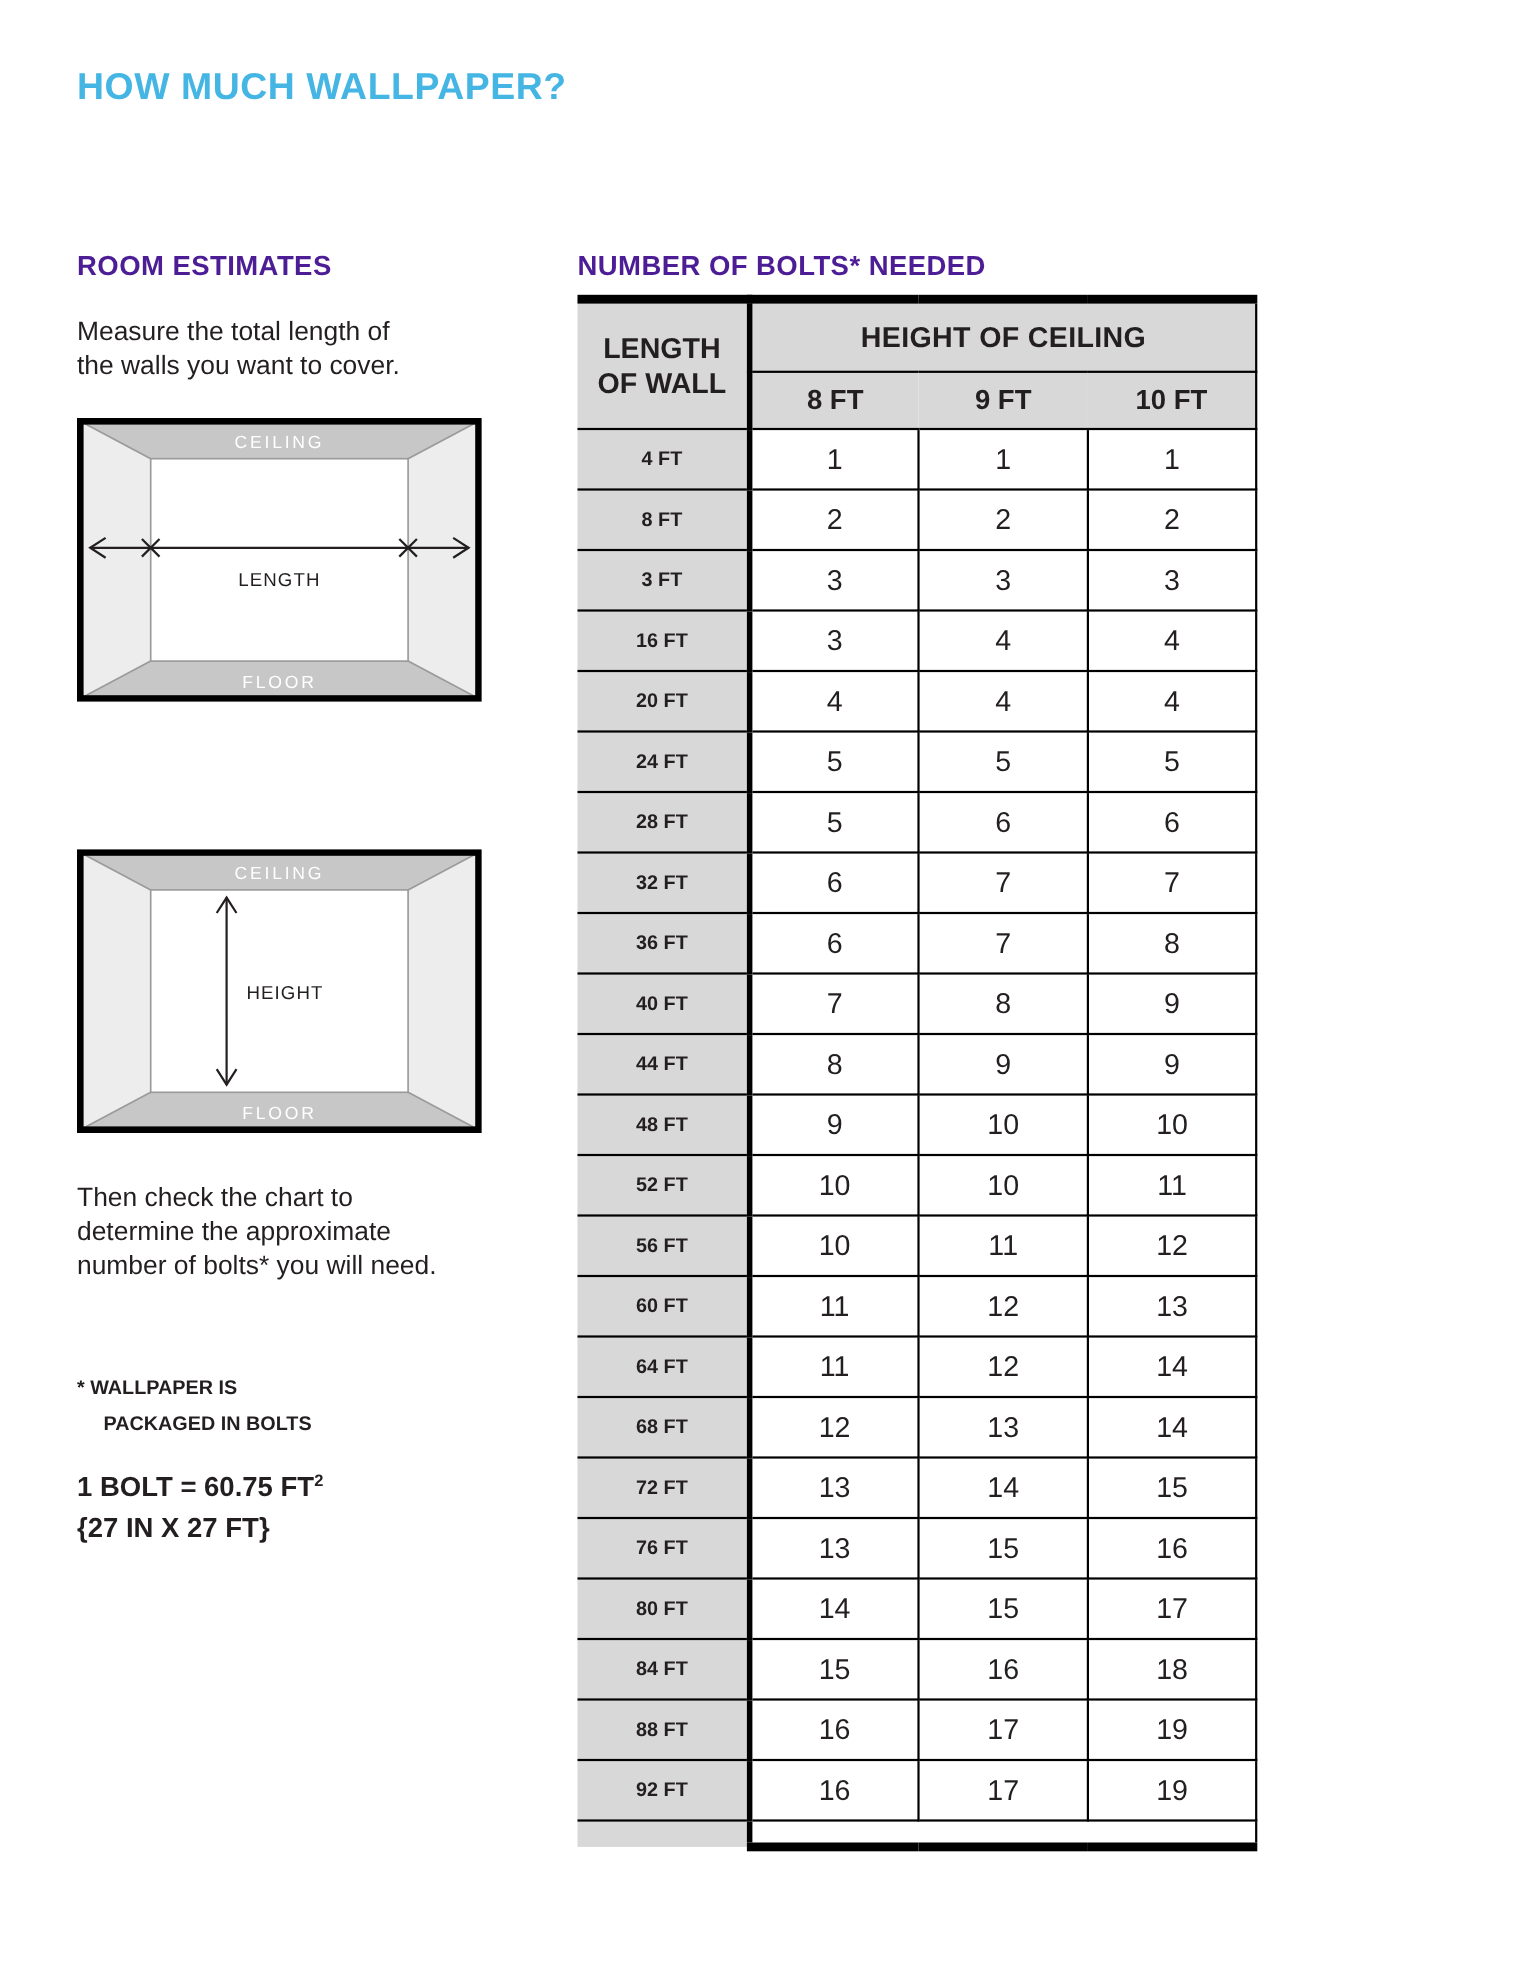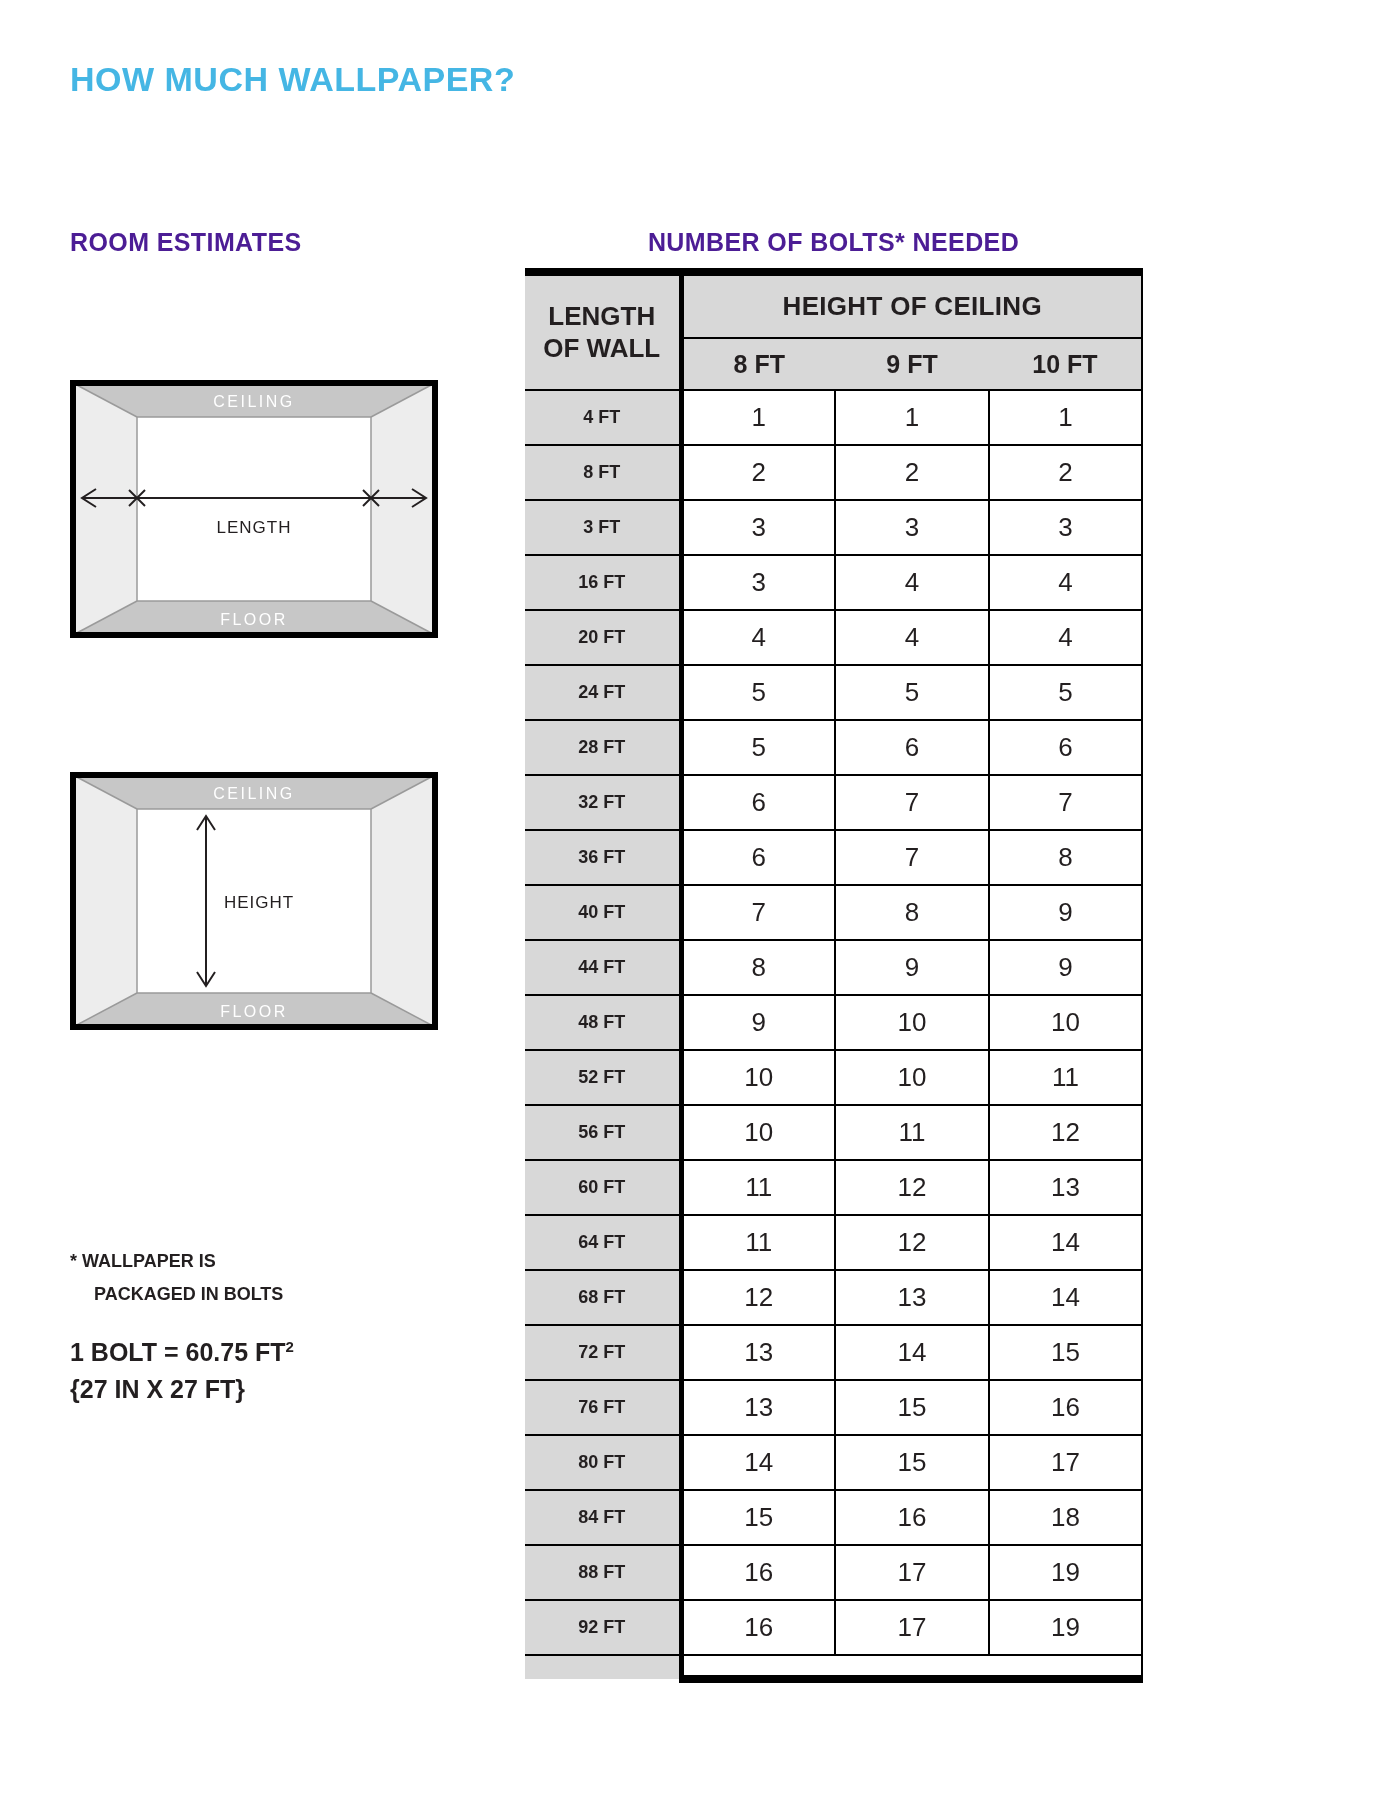--- a/index.html
+++ b/index.html
@@ -27,21 +27,21 @@
   .room-svg text { font-family:"Liberation Sans", sans-serif; }
   .band-label { letter-spacing:2.5px; fill:#ffffff; font-size:16px; }
   .dim-label { letter-spacing:1px; fill:#231f20; font-size:17px; }
 
   .footnote { position:absolute; left:70px; top:1245px; font-size:18px; font-weight:700; line-height:33px; }
   .footnote-line2 { padding-left:24px; }
   .bolt-info { position:absolute; left:70px; top:1328px; font-size:25px; font-weight:700; line-height:37px; }
   .bolt-info sup { font-size:15px; }
 
   
-  .table-heading { position:absolute; left:525px; top:228px; width:617px; text-align:center; }
+  .table-heading { position:absolute; left:525px; top:228px; width:617px; text-align:left; }
   .table-wrap { position:absolute; left:525px; top:268px; width:617px; }
   table.bolt-table {
     border-collapse:collapse; width:617px; table-layout:fixed;
     border-top:8px solid #000;
   }
   .bolt-table th, .bolt-table td {
     border:2px solid #000; text-align:center; vertical-align:middle;
     padding:0; color:#231f20;
   }
   .len-head {
@@ -63,20 +63,22 @@
 </style>
 </head>
 <body>
 
 <div class="page">
 
   <h1 class="page-title">HOW MUCH WALLPAPER?</h1>
 
   <div class="blue-heading room-heading">ROOM ESTIMATES</div>
 
+  <p class="para step1">Measure the total length of
+the walls you want to cover.</p>
 
   <div class="diagram diagram1">
     <svg class="room-svg" viewBox="0 0 368 258">
       <polygon points="3,3 67,37 67,221 3,255" fill="#ededed"></polygon>
       <polygon points="365,3 301,37 301,221 365,255" fill="#ededed"></polygon>
       <polygon points="3,3 365,3 301,37 67,37" fill="#c7c7c7"></polygon>
       <polygon points="3,255 365,255 301,221 67,221" fill="#c7c7c7"></polygon>
       <rect x="67" y="37" width="234" height="184" fill="#ffffff" stroke="#9a9a9a" stroke-width="1.5"></rect>
       <line x1="3" y1="3" x2="67" y2="37" stroke="#9a9a9a" stroke-width="1.5"></line>
       <line x1="365" y1="3" x2="301" y2="37" stroke="#9a9a9a" stroke-width="1.5"></line>
@@ -115,20 +117,23 @@
         <line x1="136" y1="44" x2="136" y2="214" stroke="#231f20" stroke-width="2"></line>
         <polyline points="127,58 136,44 145,58" fill="none" stroke="#231f20" stroke-width="2"></polyline>
         <polyline points="127,200 136,214 145,200" fill="none" stroke="#231f20" stroke-width="2"></polyline>
       </g>
       <text class="band-label" x="184" y="27" text-anchor="middle">CEILING</text>
       <text class="band-label" x="184" y="245" text-anchor="middle">FLOOR</text>
       <text class="dim-label" x="154" y="136" text-anchor="start">HEIGHT</text>
     </svg>
   </div>
 
+  <p class="para step3">Then check the chart to
+determine the approximate
+number of bolts* you will need.</p>
 
   <div class="footnote">
     <div class="footnote-line1">* WALLPAPER IS</div>
     <div class="footnote-line2">PACKAGED IN BOLTS</div>
   </div>
 
   <div class="bolt-info">
     <div><span>1 BOLT = 60.75 FT</span><sup>2</sup></div>
     <div>{27 IN X 27 FT}</div>
   </div>

